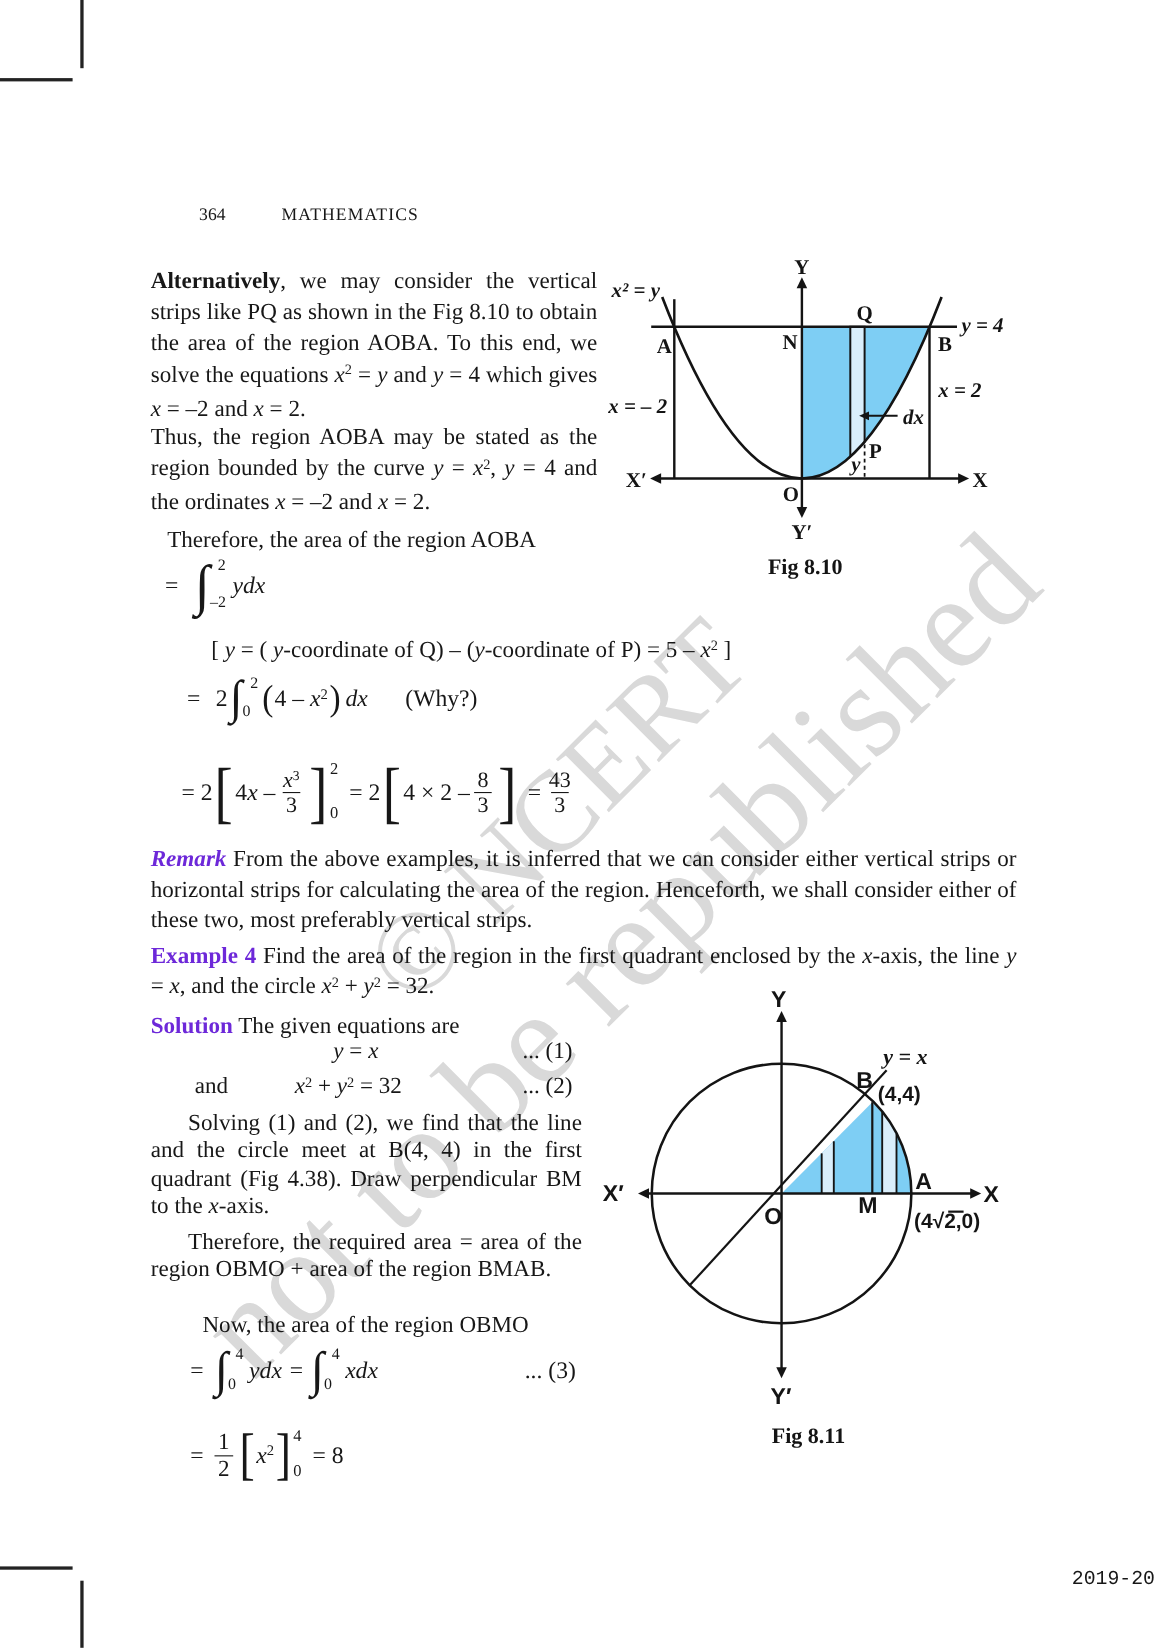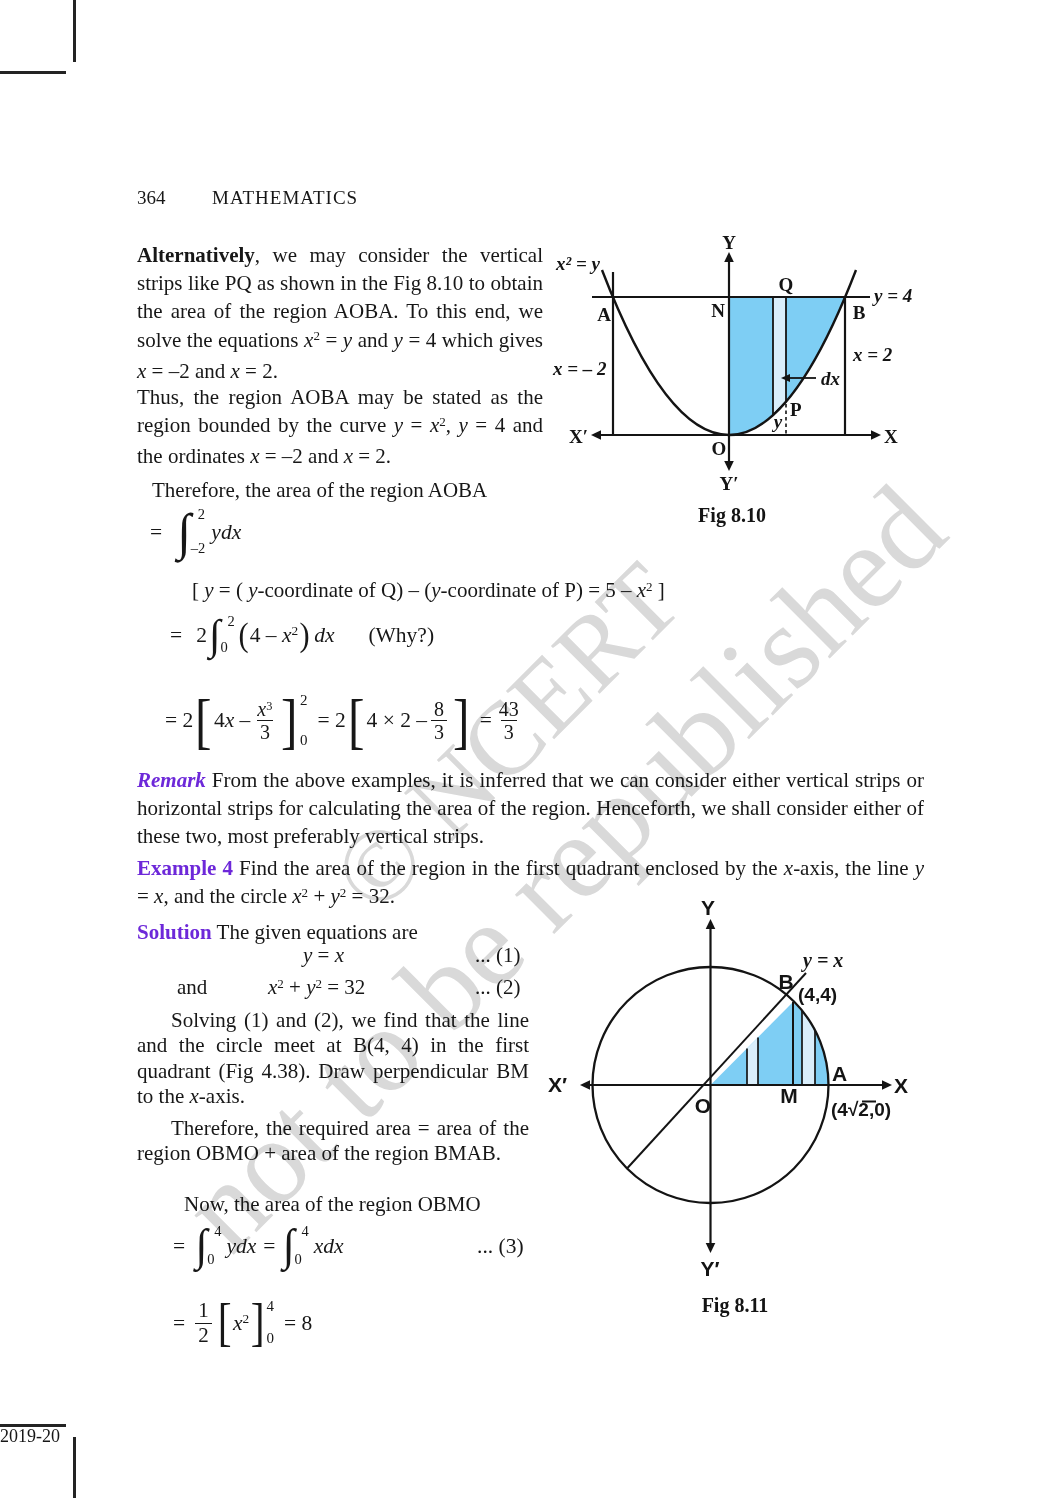--- a/index.html
+++ b/index.html
@@ -9,21 +9,21 @@
     font-family: "Liberation Serif", serif; color: #171717;
   }
   .crop { position: absolute; background: #232323; z-index: 1; }
   .wm {
     position: absolute; z-index: 0; white-space: nowrap;
     font-family: "Liberation Serif", serif; color: #d9d9d9;
     transform: translate(-50%,-50%) rotate(-45deg);
   }
   .wm1 { left: 506px; top: 737px; font-size: 104px; }
   .wm2 { left: 563px; top: 868px; font-size: 121px; }
-  .hdr { position: absolute; font-size: 19px; z-index: 2; }
+  .hdr { position: absolute; font-size: 16px; z-index: 2; margin-left: 44px; }
   .para {
     position: absolute; z-index: 2;
     font-size: 21px; line-height: 28.2px; text-align: justify;
   }
   .tight { line-height: 25.4px; }
   .single { text-align: left; white-space: nowrap; }
   .ind { text-indent: 34px; }
   .b { font-weight: 700; }
   .i { font-style: italic; }
   .bi { font-weight: 700; font-style: italic; }
@@ -49,22 +49,22 @@
     height: 62px; padding: 3px 0 4px; font-size: 15px; line-height: 1;
   }
   .brlims.sm { height: 52px; padding: 2px 0 3px; }
   .frac {
     display: inline-flex; flex-direction: column; align-items: center;
     font-size: 20px; line-height: 1.12; margin: 16px 4px; text-align: right;
   }
   .frac .num { padding: 0 3px; }
   .frac .den { border-top: 1.8px solid #171717; padding: 0 3px; }
   .absx { position: absolute; }
-  .footer { position: absolute; left: 0; top: 1426px; width: 1050px; text-align: left;
-            font-family: Liberation Serif, serif; font-size: 18px; z-index: 2; }
+  .footer { position: absolute; left: 0; top: 1426px; width: 1050px; text-align: right;
+            font-family: Liberation Mono, monospace; font-size: 18px; z-index: 2; }
   svg.fig { position: absolute; z-index: 2; overflow: visible; }
   svg text { fill: #141414; }
   .f1b  { font: 700 19px "Liberation Serif", serif; }
   .f1m  { font: italic 700 19px "Liberation Serif", serif; }
   .f2b  { font: 700 21px "Liberation Sans", sans-serif; }
   .f2c  { font: 700 19px "Liberation Sans", sans-serif; }
   .f2m  { font: italic 700 20px "Liberation Serif", serif; }
   .figcap { font: 700 20px "Liberation Serif", serif; }
 </style>
 </head>

